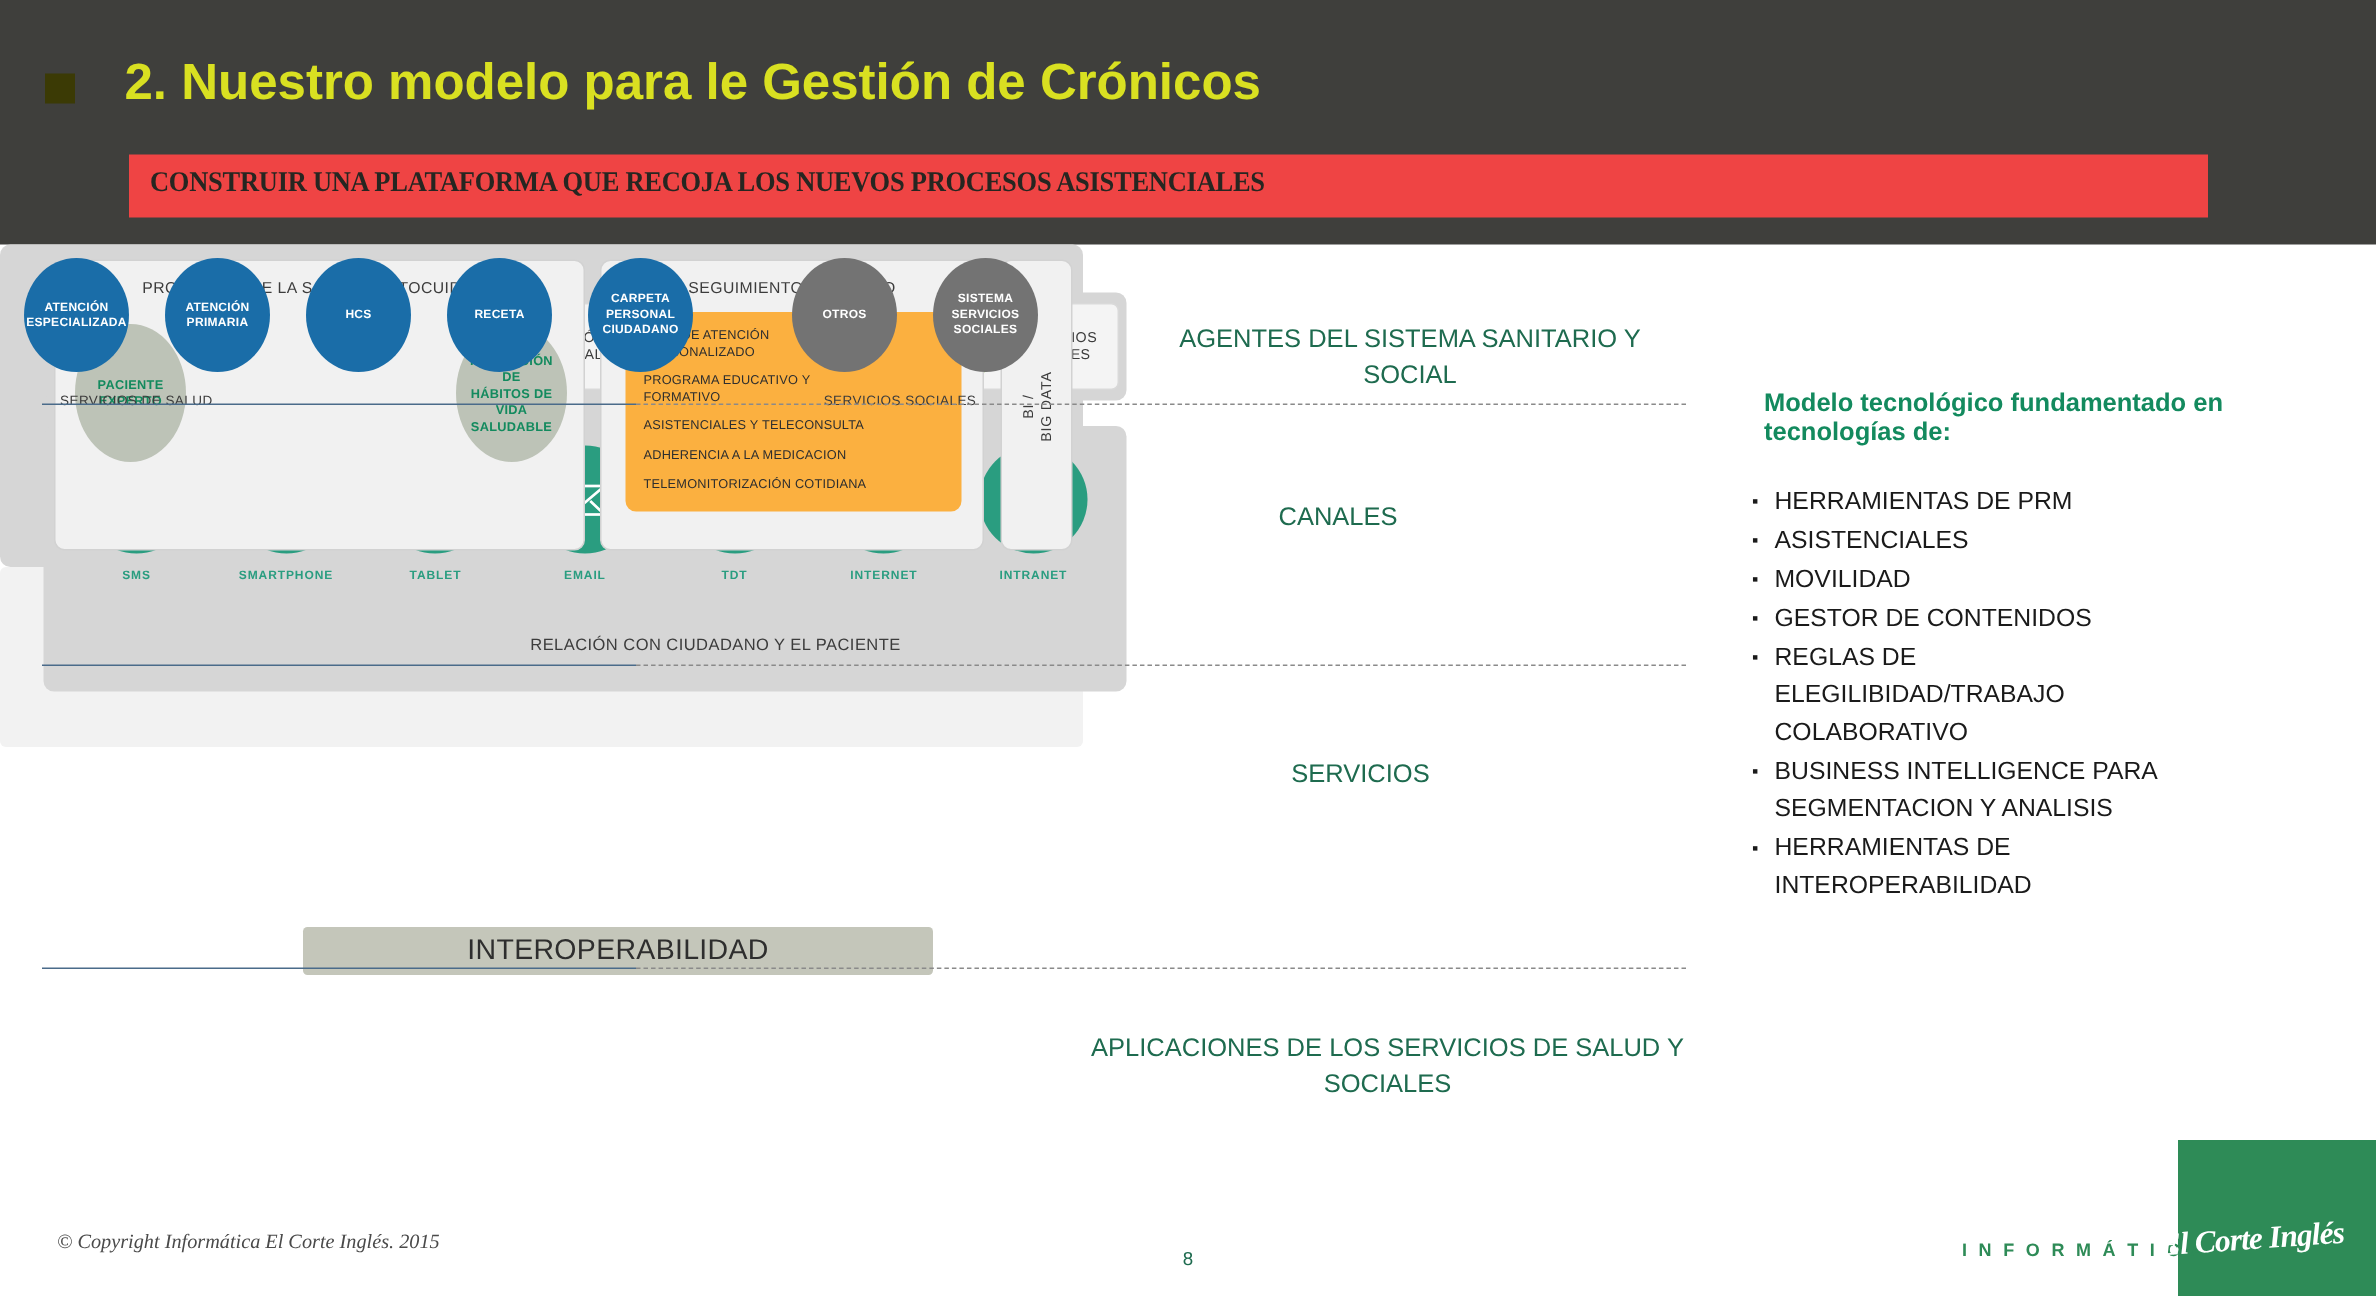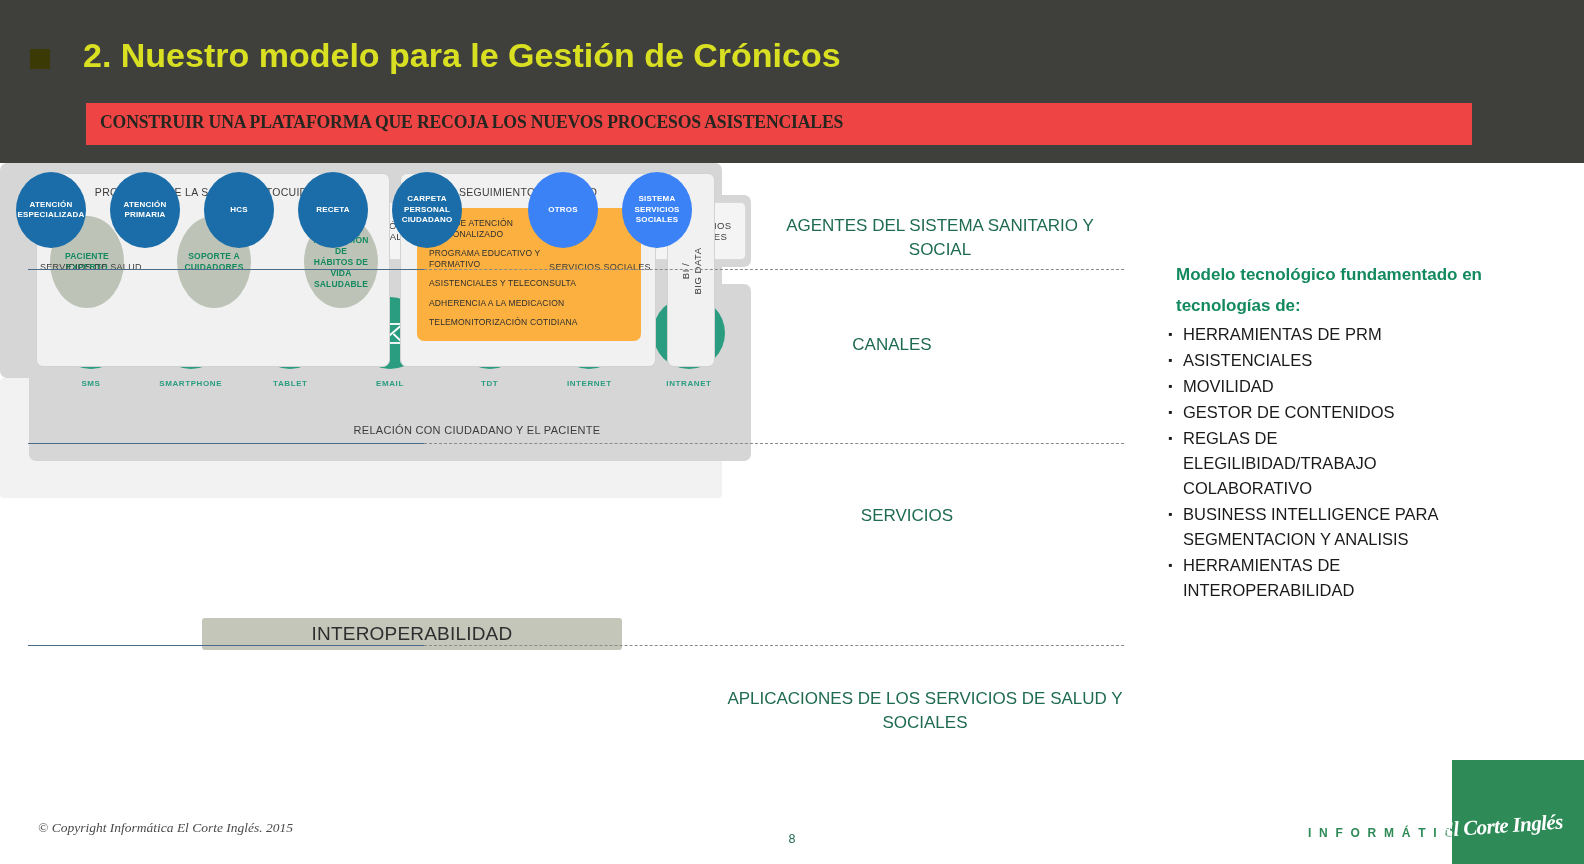--- a/index.html
+++ b/index.html
@@ -188,21 +188,21 @@
     display: flex; align-items: flex-start;
   }
   .app-ell {
     height: 76px; border-radius: 50%;
     display: flex; align-items: center; justify-content: center;
     text-align: center; padding: 0 4px;
     font-size: 8px; font-weight: bold; line-height: 10.5px;
     color: #ffffff; letter-spacing: 0.2px; white-space: pre-line;
   }
   .app-ell.blue { background: #1a6da8; width: 70px; }
-  .app-ell.green { background: #3b82f6; width: 70px; }
+  .app-ell.green { background: #737373; width: 70px; }
   #apps-caption-health {
     position: absolute; left: 40px; top: 99px; width: 420px;
     text-align: left; font-size: 9px; color: #3c3c3c; letter-spacing: 0.3px;
   }
   #apps-caption-social {
     position: absolute; left: 500px; top: 99px; width: 200px;
     text-align: center; font-size: 9px; color: #3c3c3c; letter-spacing: 0.3px;
   }
 
   
@@ -224,21 +224,21 @@
     line-height: 24px;
   }
   #label-agentes   { left: 757px; top: 214px; width: 366px; }
   #label-canales   { left: 757px; top: 333px; width: 270px; }
   #label-servicios { left: 757px; top: 504px; width: 300px; }
   #label-apps      { left: 727px; top: 687px; width: 396px; }
 
   
   #tech-heading {
     position: absolute; left: 1176px; top: 259px; width: 390px;
-    font-size: 17px; font-weight: bold; color: #138a5e; line-height: 31px;
+    font-size: 17px; font-weight: bold; color: #138a5e; line-height: 19px;
   }
   #tech-list {
     position: absolute; left: 1168px; top: 322px; width: 400px;
   }
   .tech-item {
     display: flex; align-items: flex-start;
     font-size: 16.5px; color: #1a1a1a; line-height: 25px;
     margin-bottom: 1px;
   }
   .tech-bullet {
@@ -432,22 +432,20 @@
     <div id="channels-caption">RELACIÓN CON CIUDADANO Y EL PACIENTE</div>
   </div>
 
   <div id="services-row">
 
     <div class="panel-white" id="promo-box">
       <div class="box-title">PROMOCIÓN DE LA SALUD Y AUTOCUIDADO</div>
       <div id="promo-ellipses">
         <div class="promo-ell">PACIENTE
 EXPERTO</div>
-        <div class="promo-ell">SOPORTE A
-CUIDADORES</div>
         <div class="promo-ell">PROMOCIÓN DE
 HÁBITOS DE
 VIDA
 SALUDABLE</div>
       </div>
     </div>
 
     <div class="panel-white" id="follow-box">
       <div class="box-title">SEGUIMIENTO CONTINUO</div>
       <div id="follow-card">

